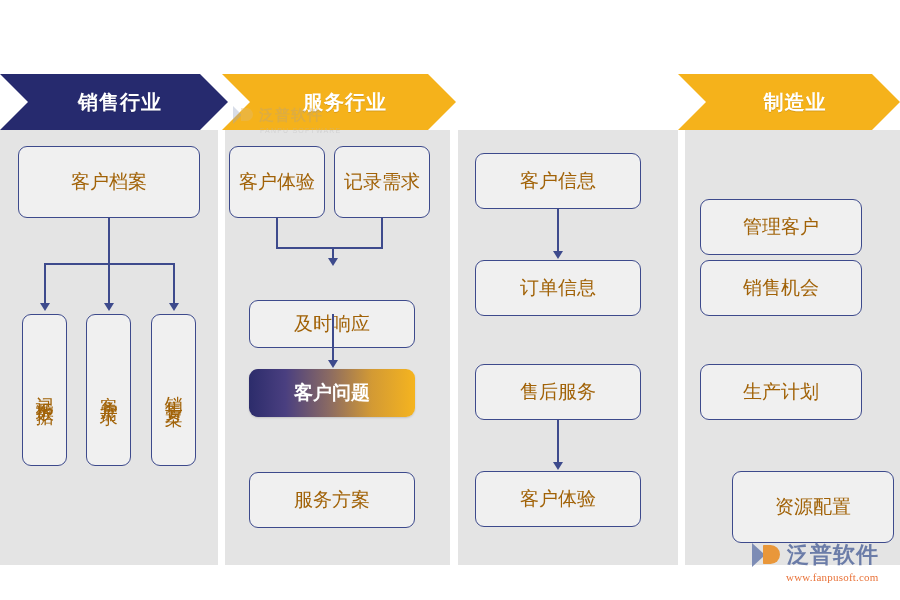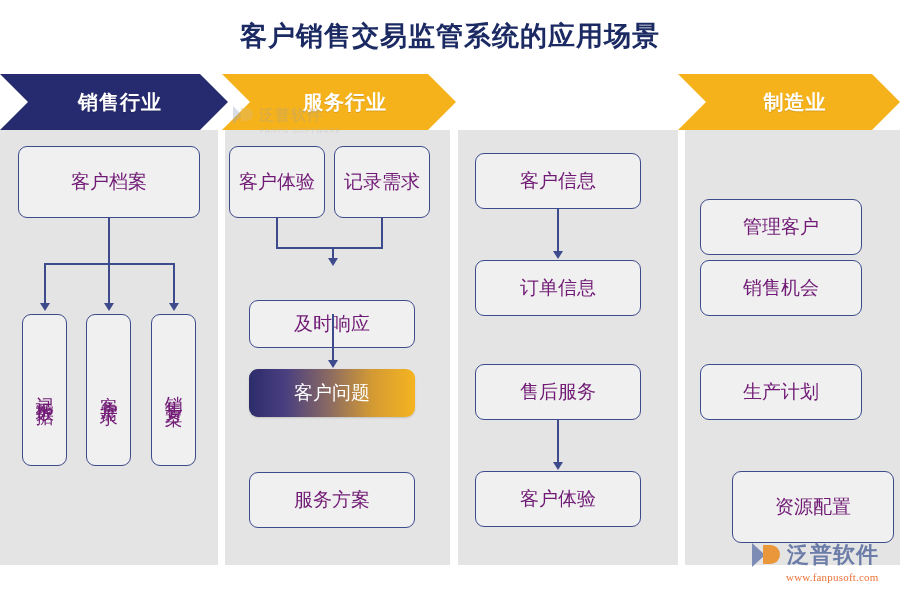--- a/index.html
+++ b/index.html
@@ -119,37 +119,37 @@
   
   .node {
     position: absolute;
     background: #f0f0f0;
     border: 1.4px solid #3d4a8c;
     border-radius: 9px;
     display: flex;
     align-items: center;
     justify-content: center;
     box-sizing: border-box;
-    color: #701a75;
+    color: #a16207;
     font-size: 19px;
     font-family: "Liberation Serif", "DejaVu Serif", serif;
     text-align: center;
     line-height: 1.15;
   }
   .node.vertical {
     writing-mode: vertical-rl;
     text-orientation: upright;
     letter-spacing: 4px;
     font-size: 18px;
   }
   .node.accent {
     border: none;
     background: linear-gradient(90deg, #2c2c6b 0%, #4a3f80 22%, #8a6a63 48%, #d39a34 74%, #f5b41f 100%);
     color: #ffffff;
-    font-weight: normal;
+    font-weight: bold;
     border-radius: 9px;
     font-size: 19px;
     box-shadow: 0 1px 2px rgba(0,0,0,0.15);
   }
 
   
   .conn { position: absolute; background: #3d4a8c; }
   .conn.v { width: 2px; }
   .conn.h { height: 2px; }
   .arrowhead {
@@ -194,21 +194,20 @@
     font-size: 11px; color: #e9733a; letter-spacing: 0.2px;
     font-family: "Liberation Serif", "DejaVu Serif", serif;
     margin-left: 34px; margin-top: 1px;
   }
 </style>
 </head>
 <body>
 
 <div id="canvas">
 
-  <div class="page-title">客户销售交易监管系统的应用场景</div>
 
   <div class="chev-band">
     <div class="chev chev-navy" style="left:0px;  width:228px;">
       <span class="chev-label">销售行业</span>
     </div>
     <div class="chev chev-gold" style="left:222px; width:234px;">
       <span class="chev-label">服务行业</span>
     </div>
     <div class="chev chev-gold" style="left:678px; width:222px;">
       <span class="chev-label">制造业</span>

